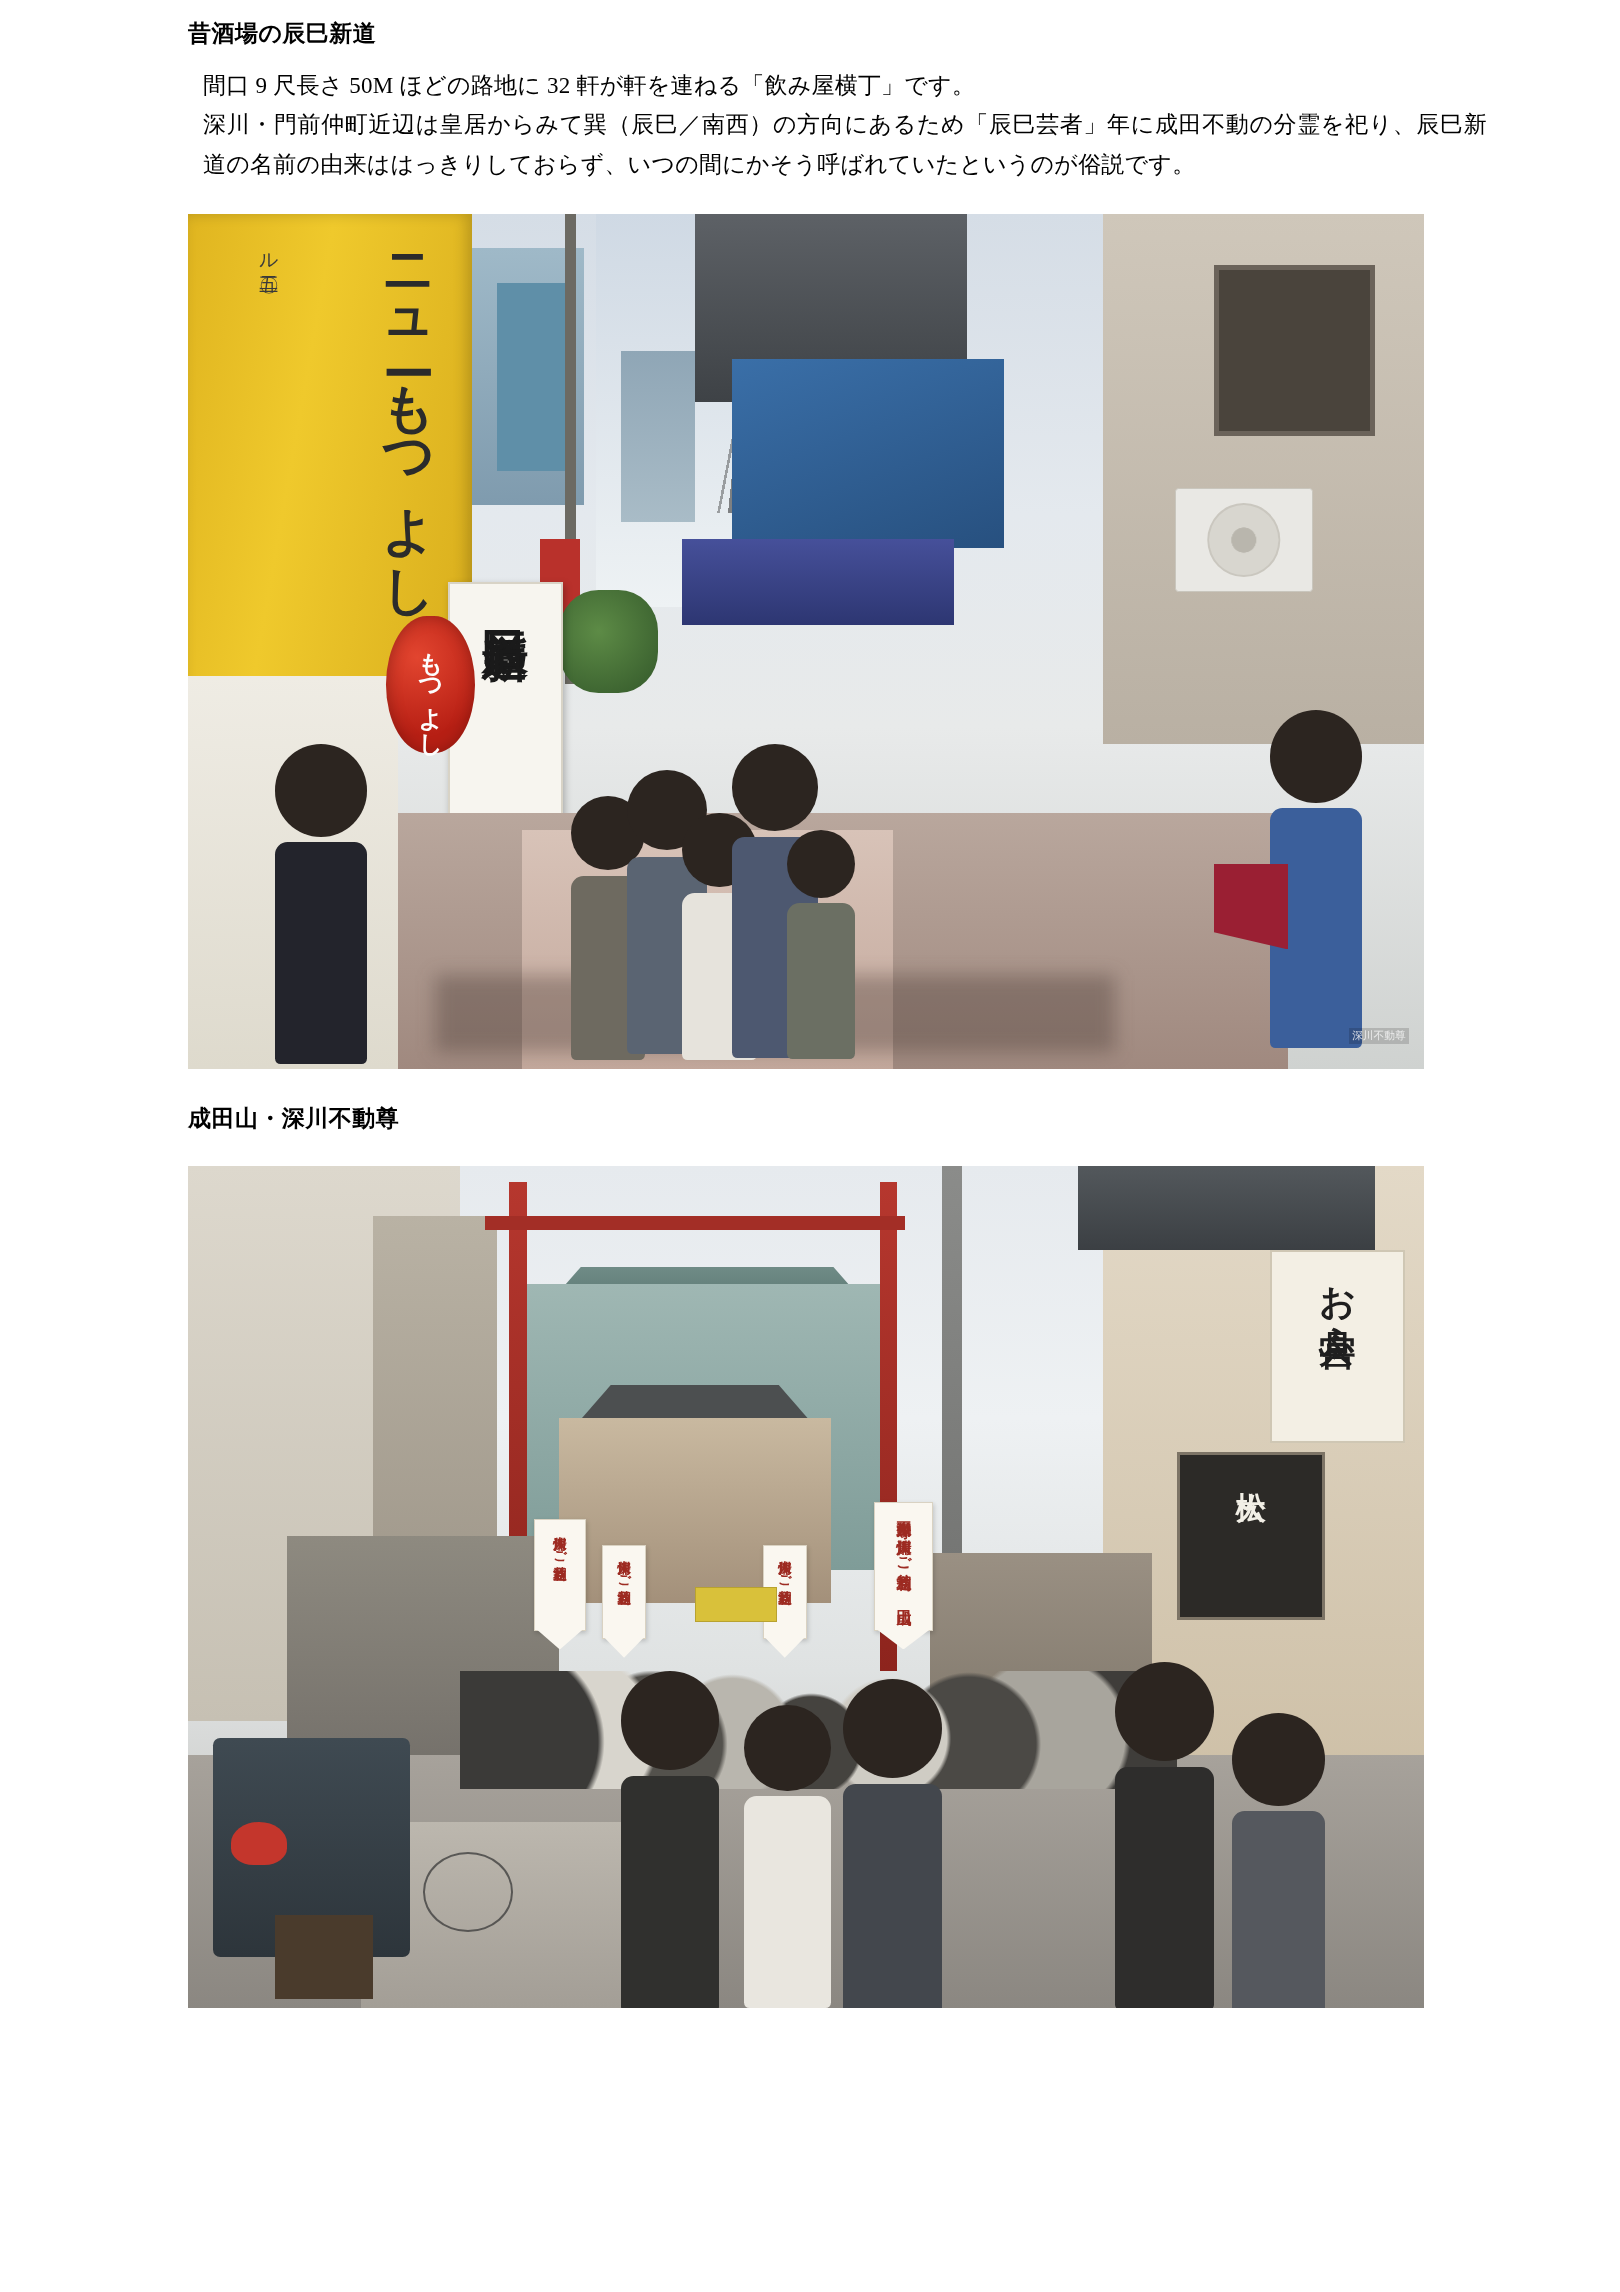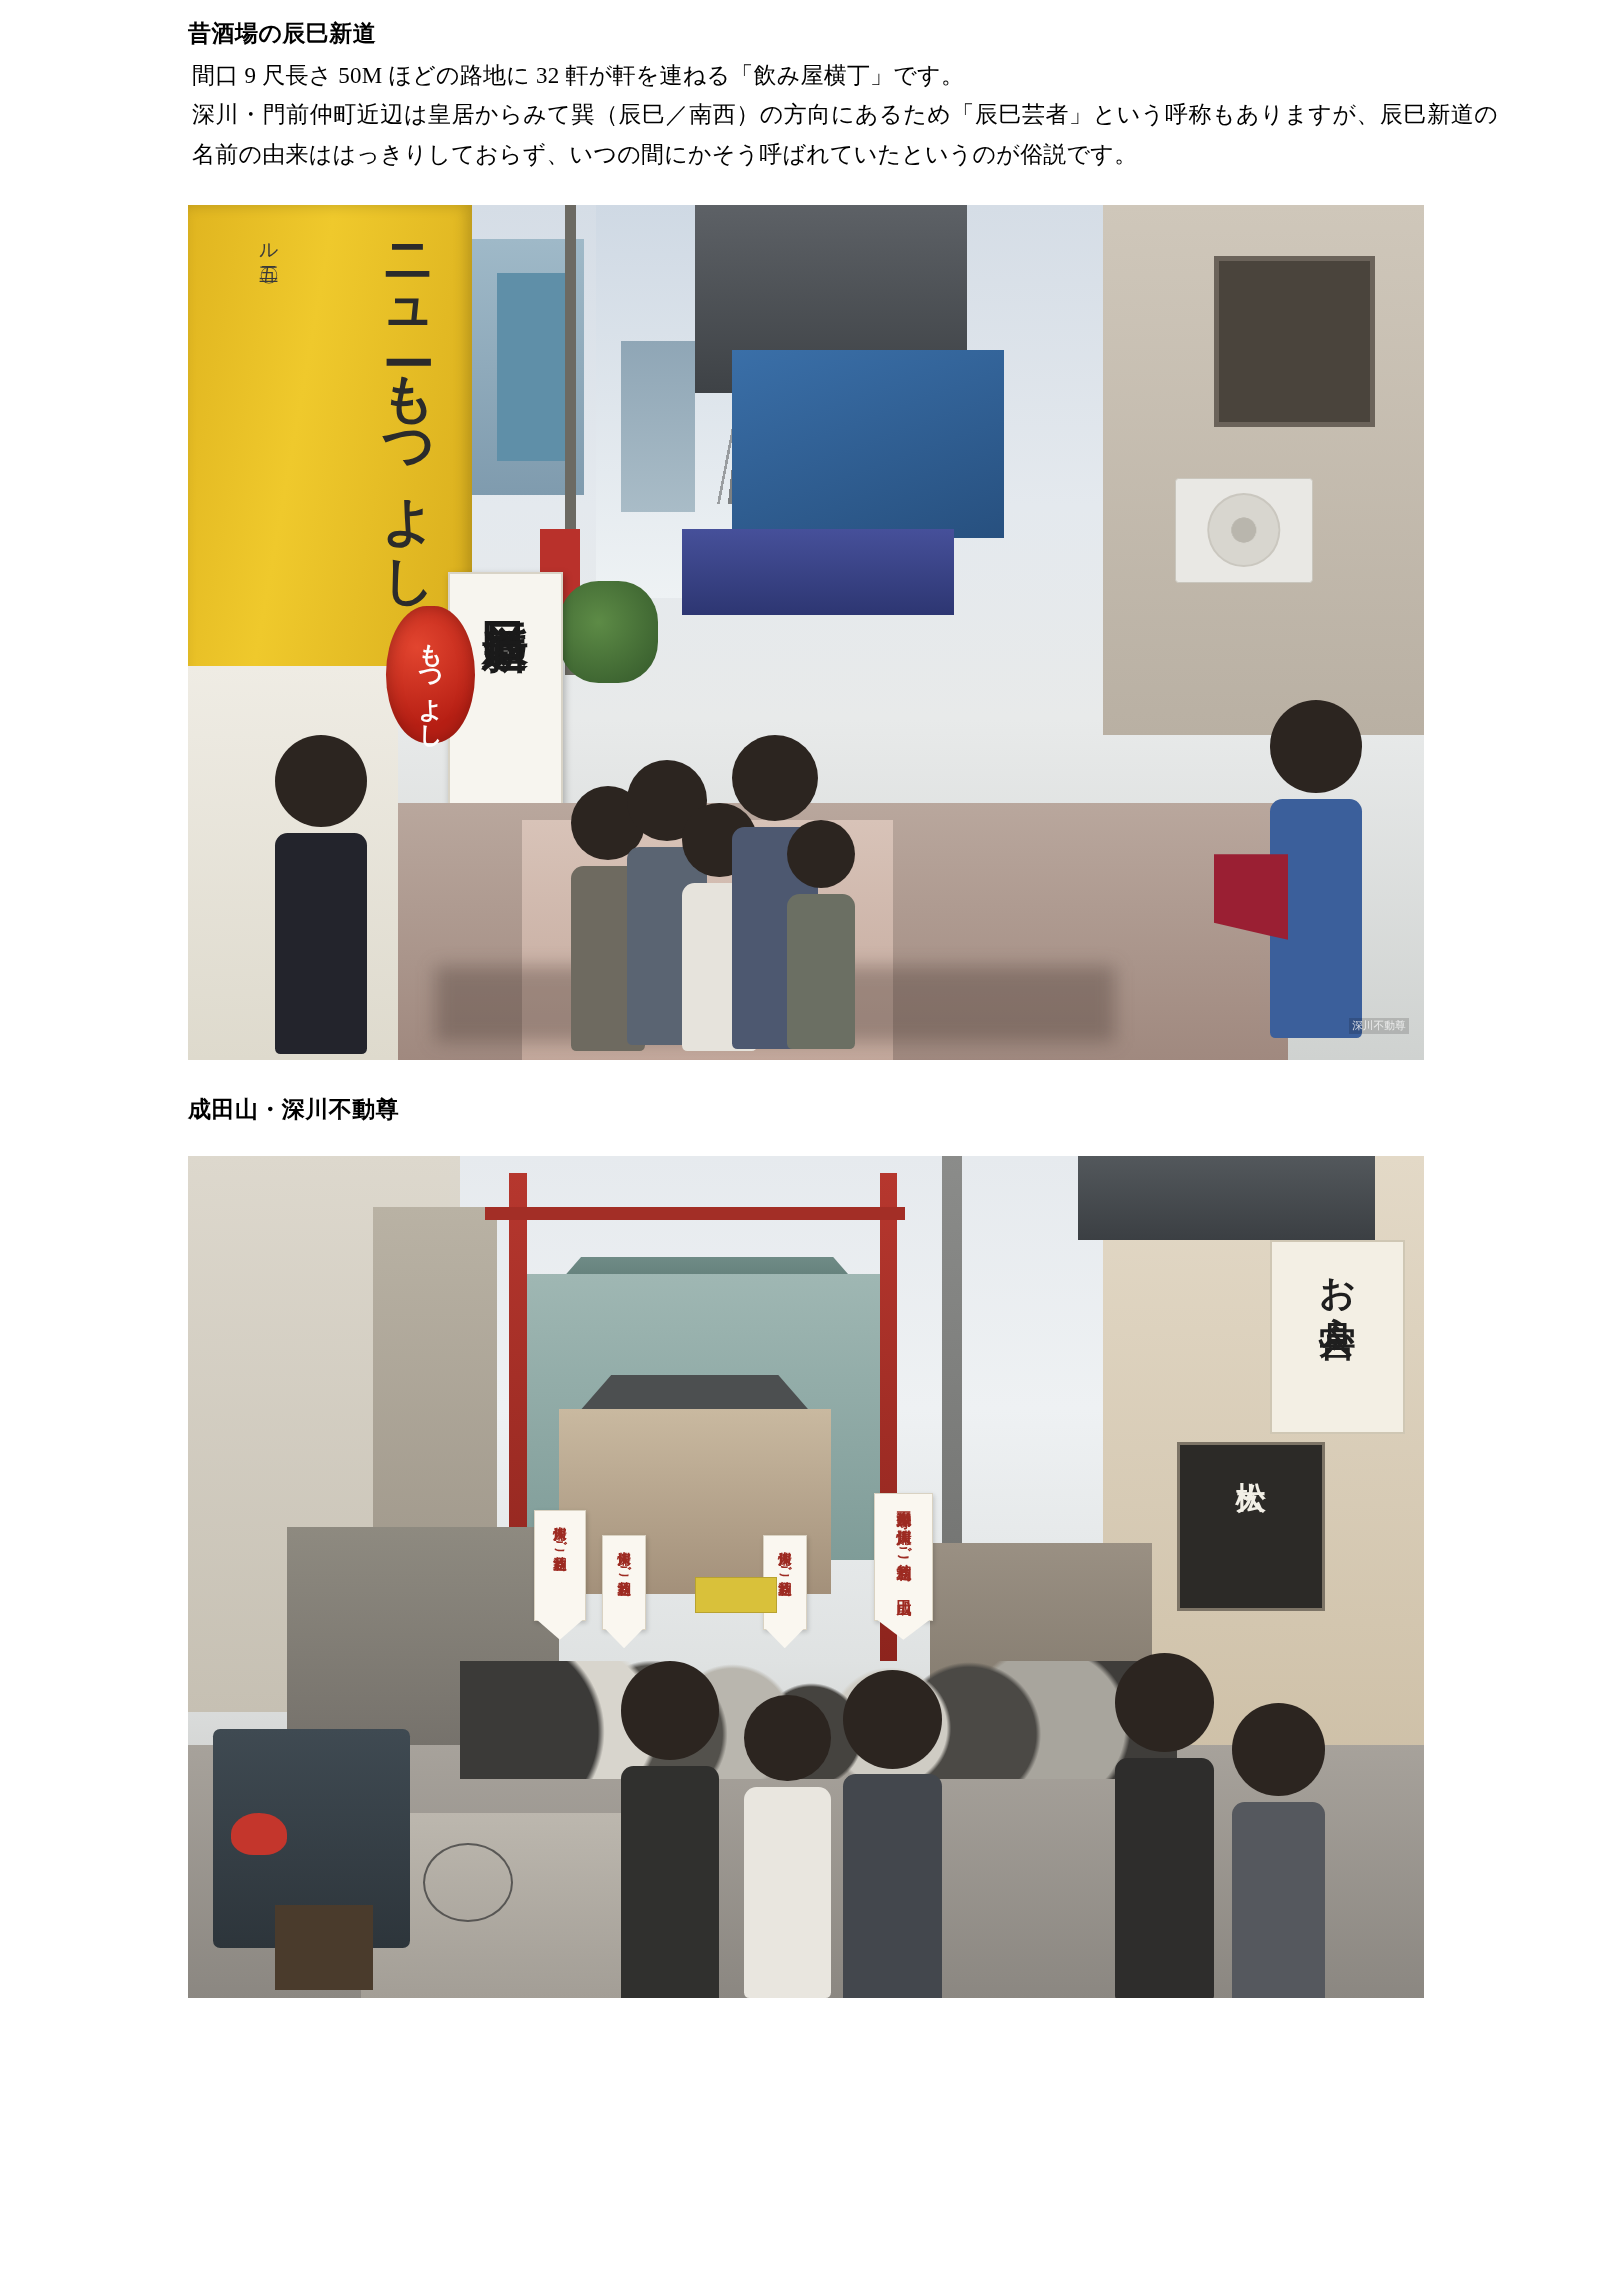--- a/index.html
+++ b/index.html
@@ -30,21 +30,21 @@
     line-height: 1.5;
     letter-spacing: 0.02em;
     margin: 0 0 5.4px 0;
     color: #000000;
   }
   .body-text {
     font-size: 23px;
     line-height: 1.72;
     text-align: justify;
     text-justify: inter-ideograph;
-    margin: 4px;
+    margin: 15px;
     color: #000000;
     letter-spacing: 0.01em;
   }
   .body-text p {
     margin: 0;
   }
   .figure {
     margin: 30px 0 0 0;
     display: flex;
     justify-content: flex-start;
@@ -447,21 +447,21 @@
 </style>
 </head>
 <body>
 
 <div class="page">
 
   <div class="section">
     <h2 class="heading">昔酒場の辰巳新道</h2>
     <div class="body-text">
       <p>間口 9 尺長さ 50M ほどの路地に 32 軒が軒を連ねる「飲み屋横丁」です。</p>
-      <p>深川・門前仲町近辺は皇居からみて巽（辰巳／南西）の方向にあるため「辰巳芸者」という呼称もありますが、辰巳新道の名前の由来ははっきりしておらず、いつの間にかそう呼ばれていたというのが俗説です。</p>
+      <p>深川・門前仲町近辺は皇居からみて巽（辰巳／南西）の方向にあるため「辰巳芸者」年に成田不動の分霊を祀り、辰巳新道の名前の由来ははっきりしておらず、いつの間にかそう呼ばれていたというのが俗説です。</p>
     </div>
 
     <div class="figure">
       <div class="figure-inner">
         <div class="photo photo-1">
           <div class="p1-sky"></div>
           <div class="p1-skygap"></div>
           <div class="p1-wires"></div>
           <div class="p1-building-a"></div>
           <div class="p1-building-b"></div>

